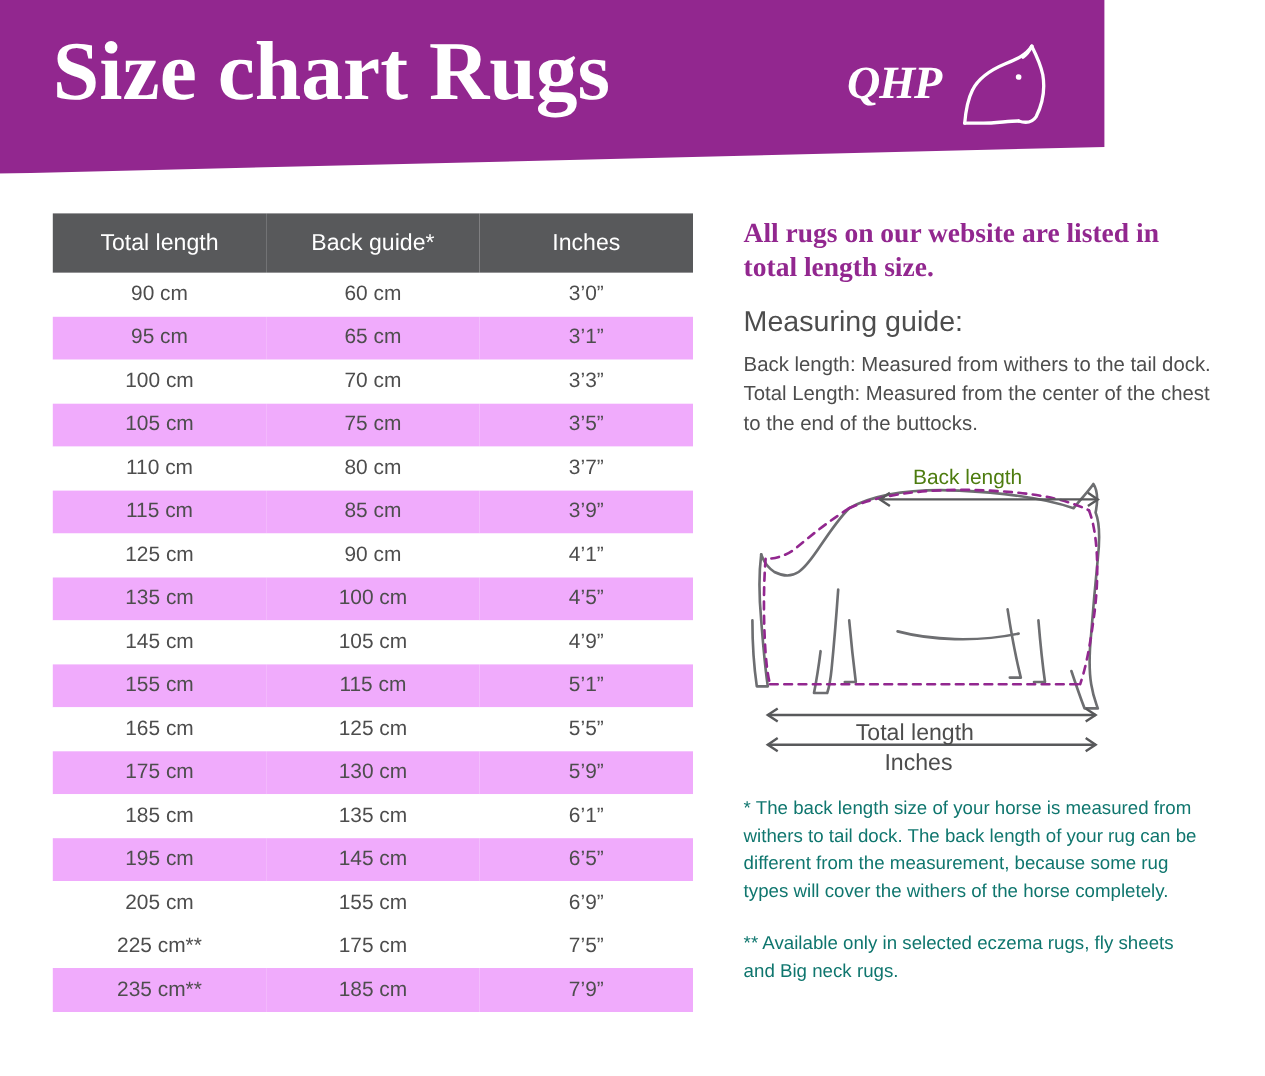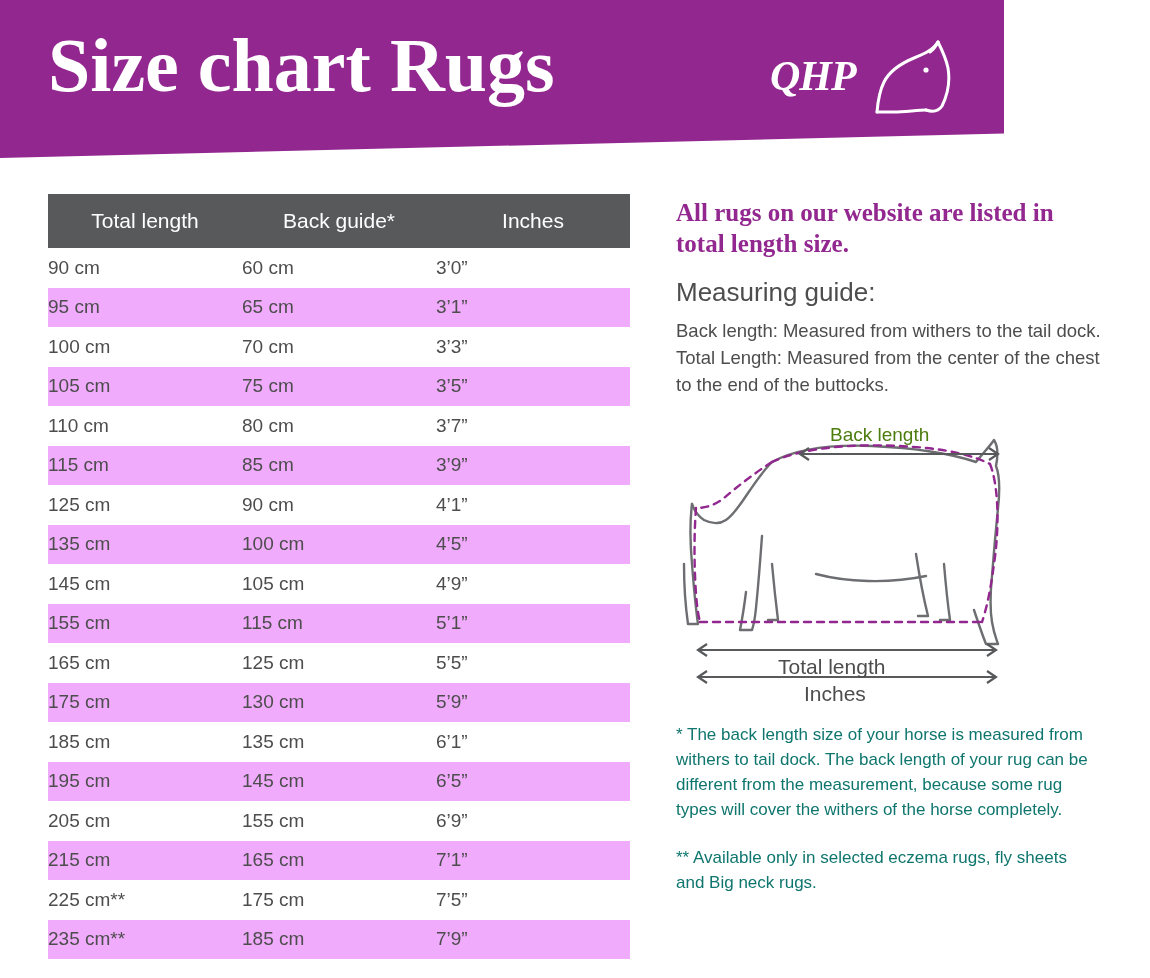--- a/index.html
+++ b/index.html
@@ -86,20 +86,21 @@
     background: #58595b;
     color: #ffffff;
     font-size: 21px;
     font-weight: normal;
     height: 54px;
     text-align: center;
     padding: 0;
   }
   table.size-table tbody td {
     height: 39.5px;
+    text-align: center;
     font-size: 19px;
     color: #4d4d4d;
     padding: 0;
   }
   table.size-table tbody tr.alt td {
     background: #f0abfc;
   }
   table.size-table tbody tr.plain td {
     background: #ffffff;
   }
@@ -284,25 +285,20 @@
       </tr>
       <tr class="alt">
         <td>195 cm</td>
         <td>145 cm</td>
         <td>6’5”</td>
       </tr>
       <tr class="plain">
         <td>205 cm</td>
         <td>155 cm</td>
         <td>6’9”</td>
-      </tr>
-      <tr class="alt">
-        <td>215 cm</td>
-        <td>165 cm</td>
-        <td>7’1”</td>
       </tr>
       <tr class="plain">
         <td>225 cm**</td>
         <td>175 cm</td>
         <td>7’5”</td>
       </tr>
       <tr class="alt">
         <td>235 cm**</td>
         <td>185 cm</td>
         <td>7’9”</td>

